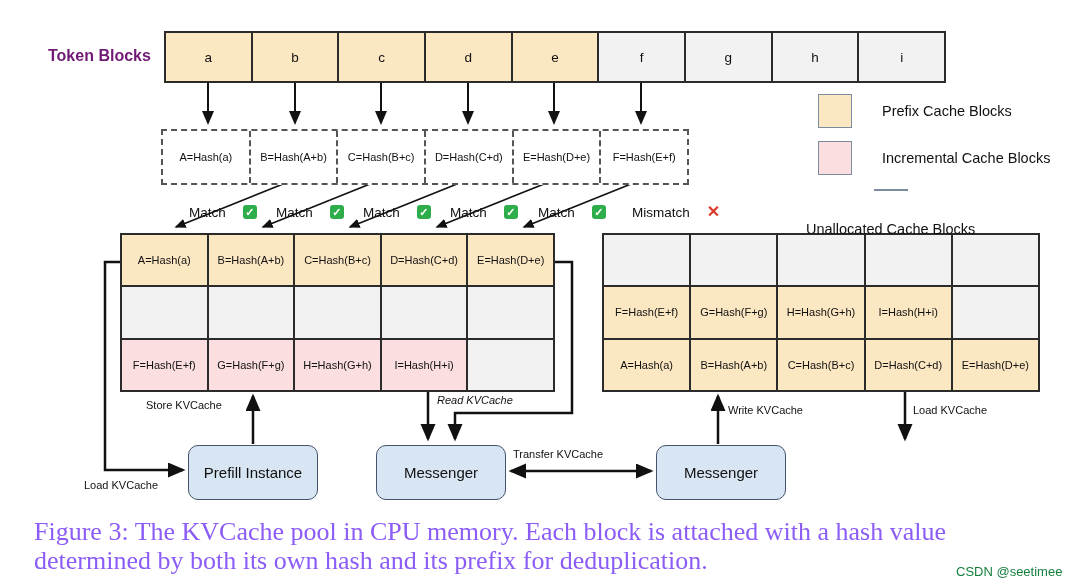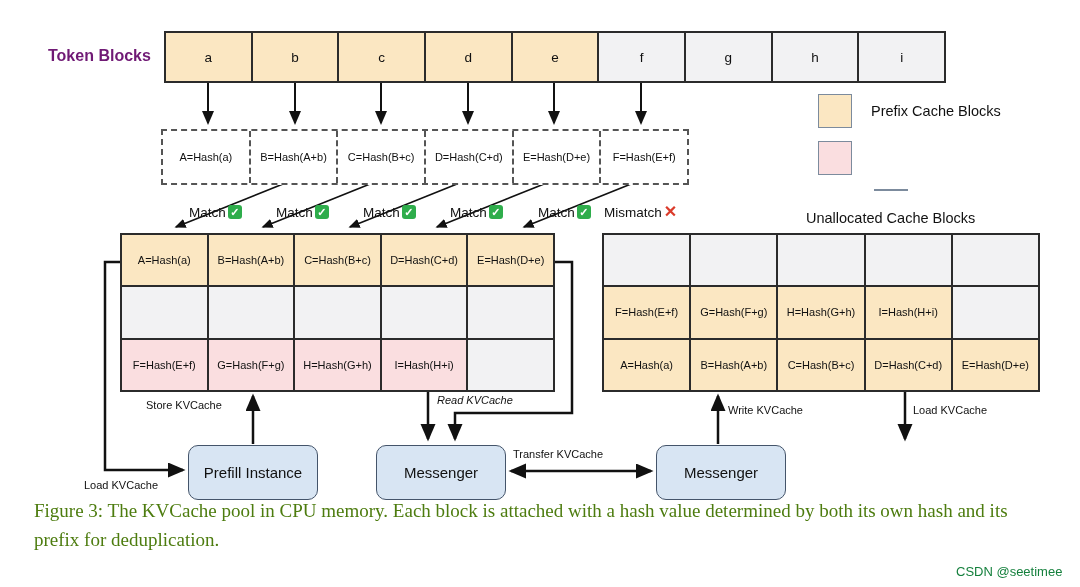--- a/index.html
+++ b/index.html
@@ -13,39 +13,39 @@
   #token-row{left:164px;top:31px;width:780px;height:50px;display:grid;grid-template-columns:repeat(9,1fr);border:1px solid #2b2b2b;}
   .tcell{border:1px solid #2b2b2b;display:flex;align-items:center;justify-content:center;font-size:13.5px;}
   .tan{background:#FBE7C2;}
   .pink{background:#FADEE0;}
   .gray{background:#F2F2F3;}
   
   #hash-row{left:161px;top:129px;width:524px;height:52px;display:flex;border:2px dashed #555;background:#fff;}
   .hcell{flex:1;display:flex;align-items:center;justify-content:center;font-size:11px;border-right:2px dashed #555;}
   .hcell:last-child{border-right:none;}
   
-  .match-item{top:202px;height:20px;display:flex;align-items:center;gap:2px;font-size:13.5px;}
+  .match-item{top:202px;height:20px;display:flex;align-items:center;gap:17px;font-size:13.5px;}
   .check-icon{width:14px;height:14px;background:#2EAD4B;border-radius:3px;color:#fff;font-size:11px;line-height:14px;text-align:center;font-weight:bold;display:inline-block;}
   .x-icon{color:#DB3B2B;font-size:16px;font-weight:bold;line-height:14px;}
   
   .pool{display:grid;grid-template-rows:repeat(3,1fr);grid-template-columns:repeat(5,1fr);border:1px solid #2b2b2b;background:#fff;}
   #pool-left{left:120px;top:233px;width:433px;height:157px;}
   #pool-right{left:602px;top:233px;width:436px;height:157px;}
   .pcell{border:1px solid #2b2b2b;display:flex;align-items:center;justify-content:center;font-size:11px;}
   
-  .legend-row{height:34px;display:flex;align-items:center;gap:19px;}
+  .legend-row{height:34px;display:flex;align-items:center;gap:30px;}
   .legend-swatch{width:34px;height:34px;border:1.5px solid #7C8B9D;box-sizing:border-box;}
   .legend-label{font-size:14.5px;}
   
   .inst{width:130px;height:55px;background:#D8E5F3;border:1.5px solid #44546A;border-radius:10px;
         display:flex;align-items:center;justify-content:center;text-align:center;font-size:15px;line-height:18px;box-sizing:border-box;padding:4px 14px;}
   
   .alabel{font-size:11px;white-space:nowrap;}
   
-  #caption{left:34px;top:496px;width:1018px;font-family:"Liberation Serif",serif;font-size:19px;line-height:29px;color:#4d7c0f;}
+  #caption{left:34px;top:517px;width:1018px;font-family:"Liberation Serif",serif;font-size:26px;line-height:29px;color:#8b5cf6;}
   #watermark{left:956px;top:564px;font-size:13px;color:#15803d;}
   svg{position:absolute;left:0;top:0;pointer-events:none;}
 </style>
 </head>
 <body>
 
 <div id="canvas">
 
   <svg width="1080" height="587">
     <defs>
@@ -119,21 +119,21 @@
     <span class="check-icon">✓</span>
   </div>
   <div class="abs match-item" style="left:450px;">
     <span>Match</span>
     <span class="check-icon">✓</span>
   </div>
   <div class="abs match-item" style="left:538px;">
     <span>Match</span>
     <span class="check-icon">✓</span>
   </div>
-  <div class="abs match-item" style="left:604px;">
+  <div class="abs match-item" style="left:632px;">
     <span>Mismatch</span>
     <span class="x-icon">✕</span>
   </div>
 
   <div class="abs pool" id="pool-left">
     <div class="pcell tan">A=Hash(a)</div>
     <div class="pcell tan">B=Hash(A+b)</div>
     <div class="pcell tan">C=Hash(B+c)</div>
     <div class="pcell tan">D=Hash(C+d)</div>
     <div class="pcell tan">E=Hash(D+e)</div>
@@ -166,20 +166,21 @@
     <div class="pcell tan">D=Hash(C+d)</div>
     <div class="pcell tan">E=Hash(D+e)</div>
   </div>
 
   <div class="abs legend-row" style="left:818px;top:94px;">
     <span class="legend-swatch tan"></span>
     <span class="legend-label">Prefix Cache Blocks</span>
   </div>
   <div class="abs legend-row" style="left:818px;top:141px;">
     <span class="legend-swatch pink"></span>
+    <span class="legend-label">Incremental Cache Blocks</span>
   </div>
   <div class="abs legend-row" style="left:806px;top:189px;flex-direction:column;">
     <span class="legend-swatch gray"></span>
     <span class="legend-label">Unallocated Cache Blocks</span>
   </div>
 
   <div class="abs alabel" style="left:146px;top:399px;">Store KVCache</div>
   <div class="abs alabel" style="left:437px;top:394px;font-style:italic;">Read KVCache</div>
   <div class="abs alabel" style="left:84px;top:479px;">Load KVCache</div>
   <div class="abs alabel" style="left:513px;top:448px;">Transfer KVCache</div>

